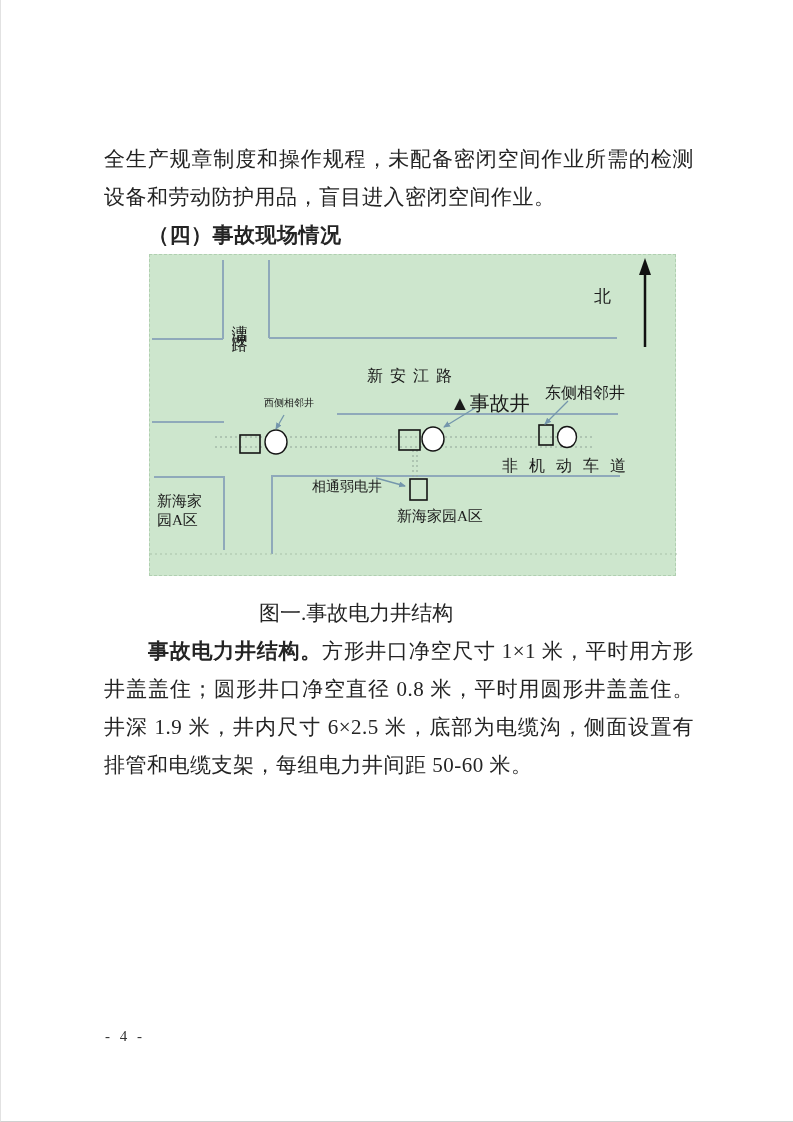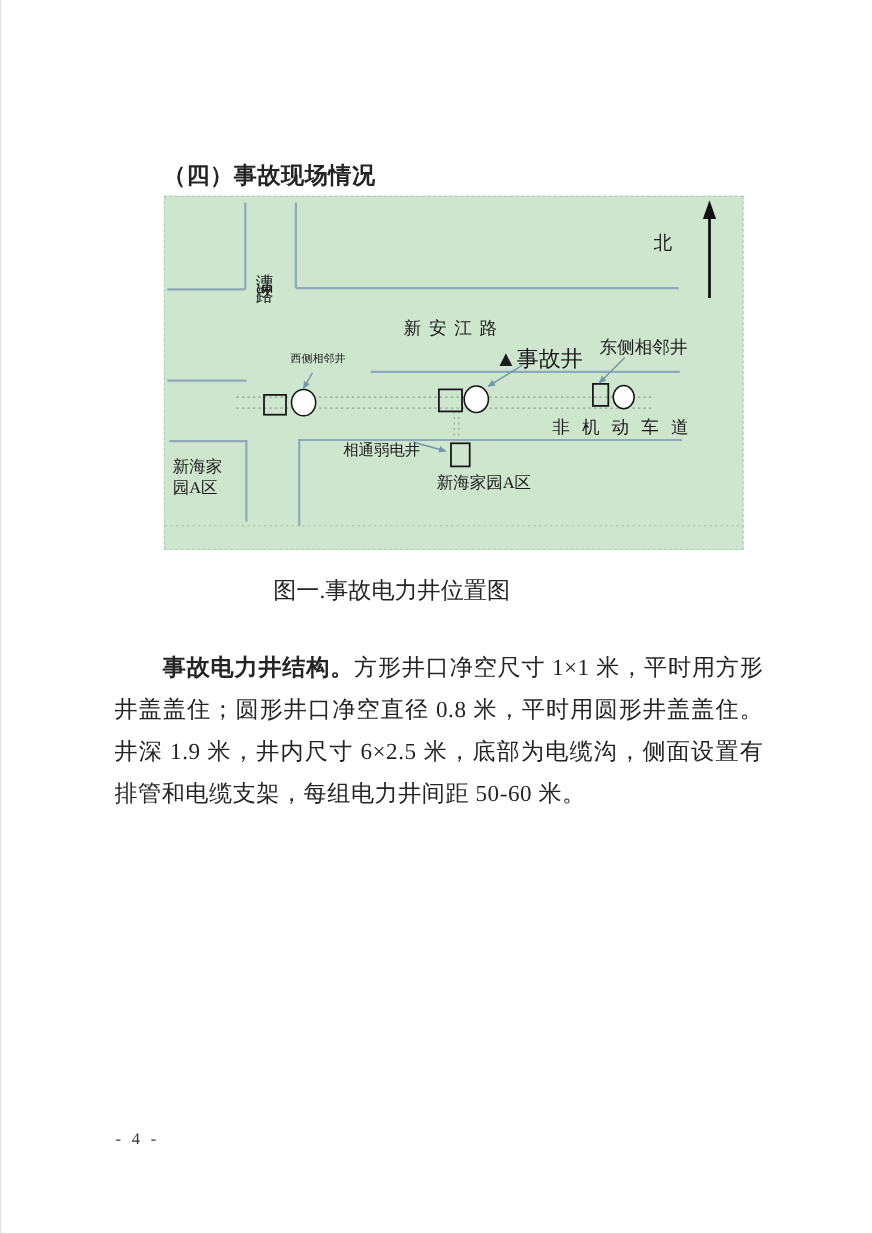--- a/index.html
+++ b/index.html
@@ -75,34 +75,35 @@
   .north-line{ stroke:#111111; stroke-width:2.5; }
   
   .caption{
     margin-top:18px;
     padding-right:86px;
     text-align:center;
     font-size:21px;
     line-height:38px;
     color:#242424;
   }
-  .para-last{ margin-top:32px; }
+  .para-last{ }
   .page-number{
     position:absolute;
     left:104px; top:1028px;
     font-size:15px;
     letter-spacing:3px;
     color:#333333;
   }
 </style>
 </head>
 <body>
 
 <div class="content">
 
+  <p class="body-text">全生产规章制度和操作规程，未配备密闭空间作业所需的检测设备和劳动防护用品，盲目进入密闭空间作业。</p>
 
   <p class="body-text indent section-heading">（四）事故现场情况</p>
 
 
   <div class="figure">
     <svg width="527" height="322" viewBox="0 0 527 322">
       <defs>
         <marker id="ah" markerWidth="8" markerHeight="8" refX="6" refY="3" orient="auto" markerUnits="userSpaceOnUse">
           <path d="M0,0 L7,3 L0,6 Z" fill="#7496ac"></path>
         </marker>
@@ -145,19 +146,19 @@
     <div class="lbl lbl-north">北</div>
     <div class="lbl lbl-westwell">西侧相邻井</div>
     <div class="lbl lbl-accwell">▲事故井</div>
     <div class="lbl lbl-eastwell">东侧相邻井</div>
     <div class="lbl lbl-nonmotor">非机动车道</div>
     <div class="lbl lbl-weak">相通弱电井</div>
     <div class="lbl lbl-zonea">新海家园A区</div>
     <div class="lbl lbl-zoneb">新海家园A区</div>
   </div>
 
-  <div class="caption">图一.事故电力井位置图</div>
+  <div class="caption">图一.事故电力井结构</div>
 
   <p class="body-text indent para-last"><span class="bd">事故电力井结构。</span><span>方形井口净空尺寸 1×1 米，平时用方形井盖盖住；圆形井口净空直径 0.8 米，平时用圆形井盖盖住。井深 1.9 米，井内尺寸 6×2.5 米，底部为电缆沟，侧面设置有排管和电缆支架，每组电力井间距 50-60 米。</span></p>
 
 </div>
 
 <div class="page-number">- 4 -</div>
 
 </body></html>

